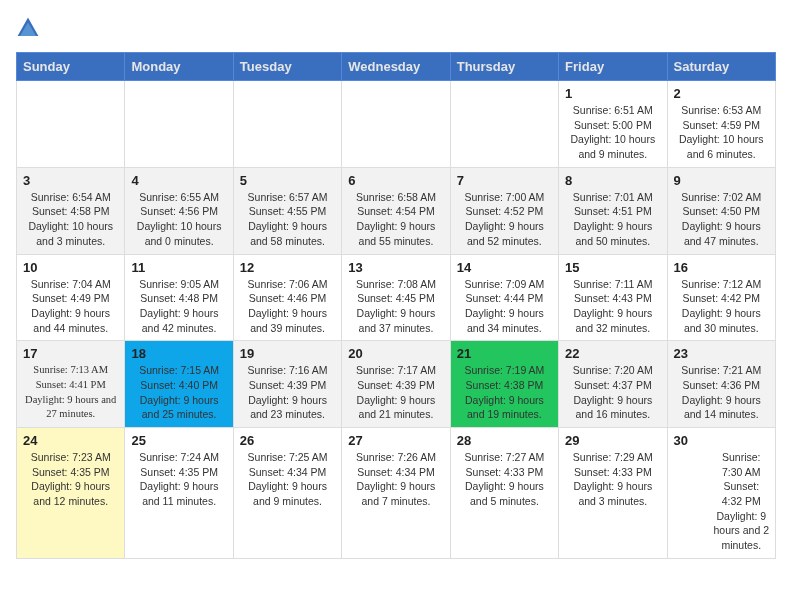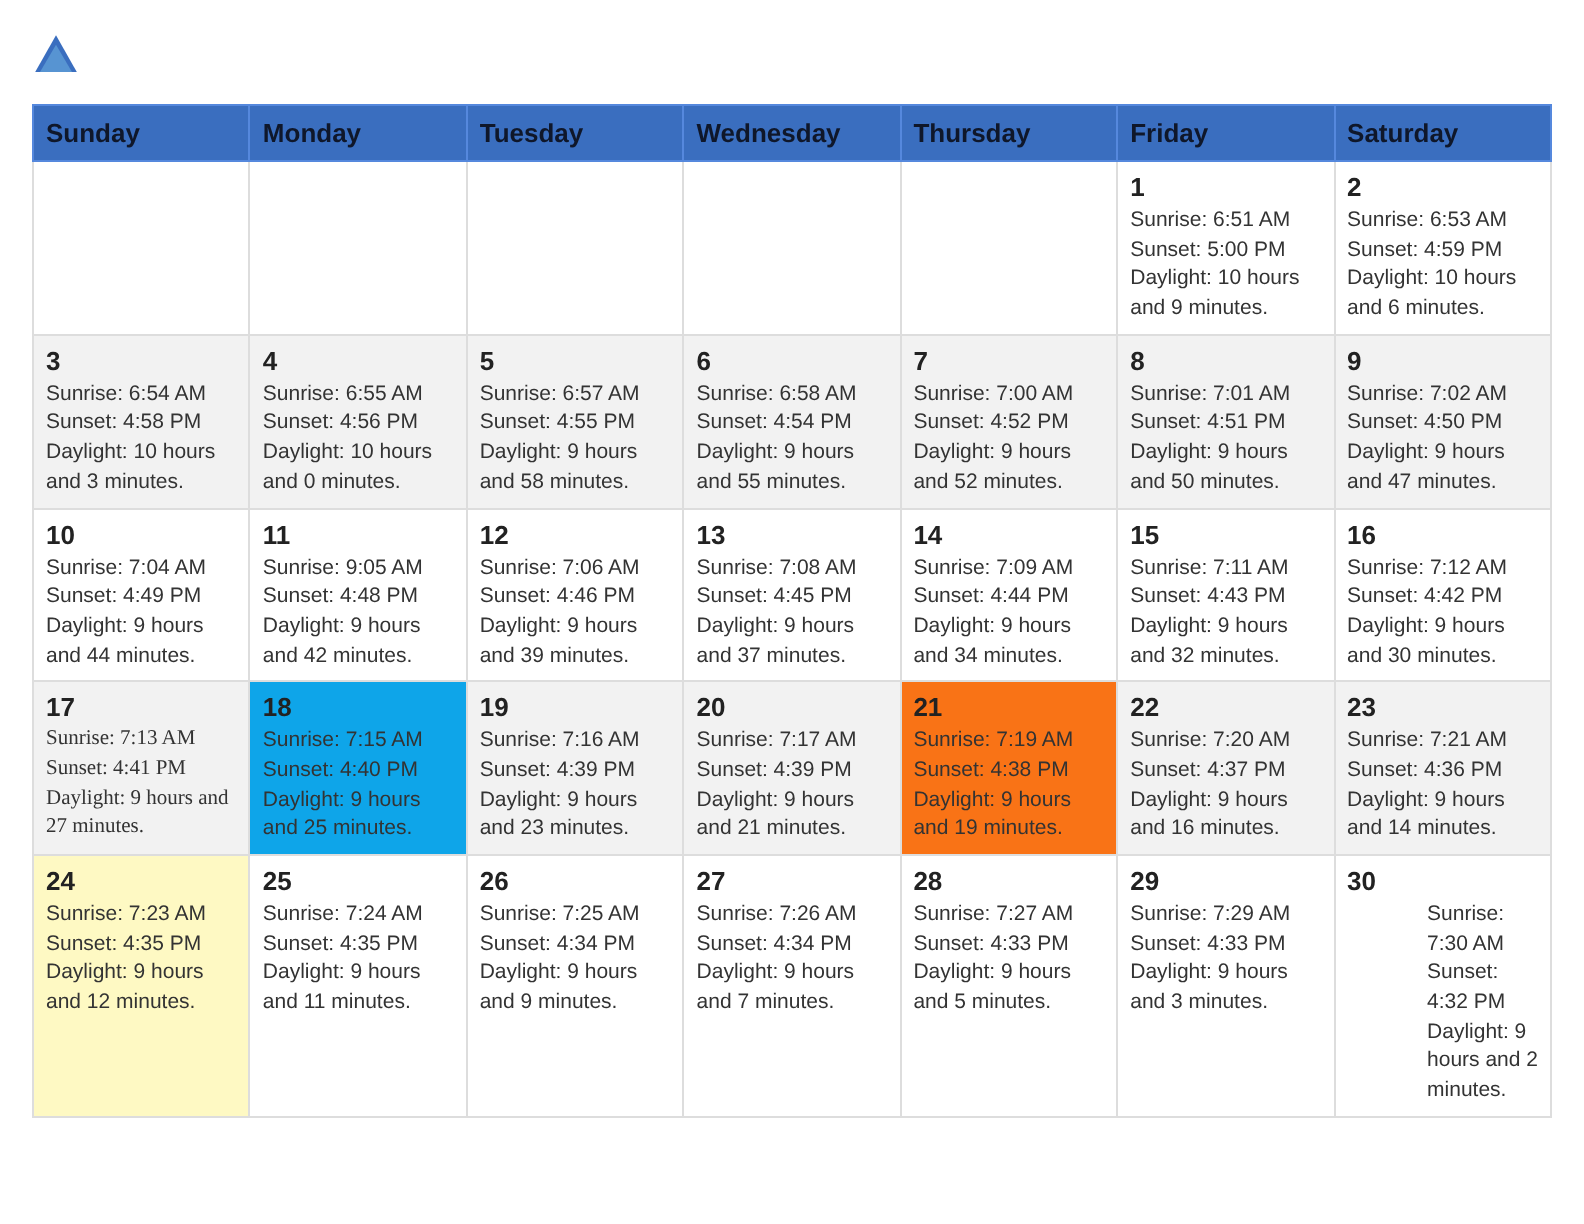--- a/index.html
+++ b/index.html
@@ -37,21 +37,21 @@
       font-size: 16px;
       color: #555;
     }
     table {
       width: 100%;
       border-collapse: collapse;
       table-layout: fixed;
     }
     th {
       background-color: #3a6ebf;
-      color: #0f172a;
+      color: #e5e5e5;
       text-align: left;
       padding: 6px 6px;
       font-size: 13px;
       font-weight: bold;
       border: 1px solid #5588dd;
     }
     td {
       vertical-align: top;
       padding: 5px 6px;
       font-size: 11px;
@@ -72,20 +72,21 @@
       font-size: 13px;
       font-weight: bold;
       color: #222;
       display: block;
       margin-bottom: 2px;
     }
     .day-info {
       font-size: 10.5px;
       color: #333;
       line-height: 1.4;
+      text-align: center;
     }
     tr:nth-child(even) td {
       background-color: #f4f4f4;
     }
     tr:nth-child(even) td.empty {
       background-color: #f4f4f4;
     }
   </style>
 </head>
 <body>
@@ -245,21 +246,21 @@
           <div class="day-info" style="white-space: pre-line;">Sunrise: 7:16 AM
 Sunset: 4:39 PM
 Daylight: 9 hours and 23 minutes.</div>
         </td>
         <td class="day-cell" style="background-color: rgb(242, 242, 242);">
           <span class="day-number">20</span>
           <div class="day-info" style="white-space: pre-line;">Sunrise: 7:17 AM
 Sunset: 4:39 PM
 Daylight: 9 hours and 21 minutes.</div>
         </td>
-        <td class="day-cell" style="background-color: #f97316;">
+        <td class="day-cell" style="background-color: #22c55e;">
           <span class="day-number">21</span>
           <div class="day-info" style="white-space: pre-line;">Sunrise: 7:19 AM
 Sunset: 4:38 PM
 Daylight: 9 hours and 19 minutes.</div>
         </td>
         <td class="day-cell" style="background-color: rgb(242, 242, 242);">
           <span class="day-number">22</span>
           <div class="day-info" style="white-space: pre-line;">Sunrise: 7:20 AM
 Sunset: 4:37 PM
 Daylight: 9 hours and 16 minutes.</div>

